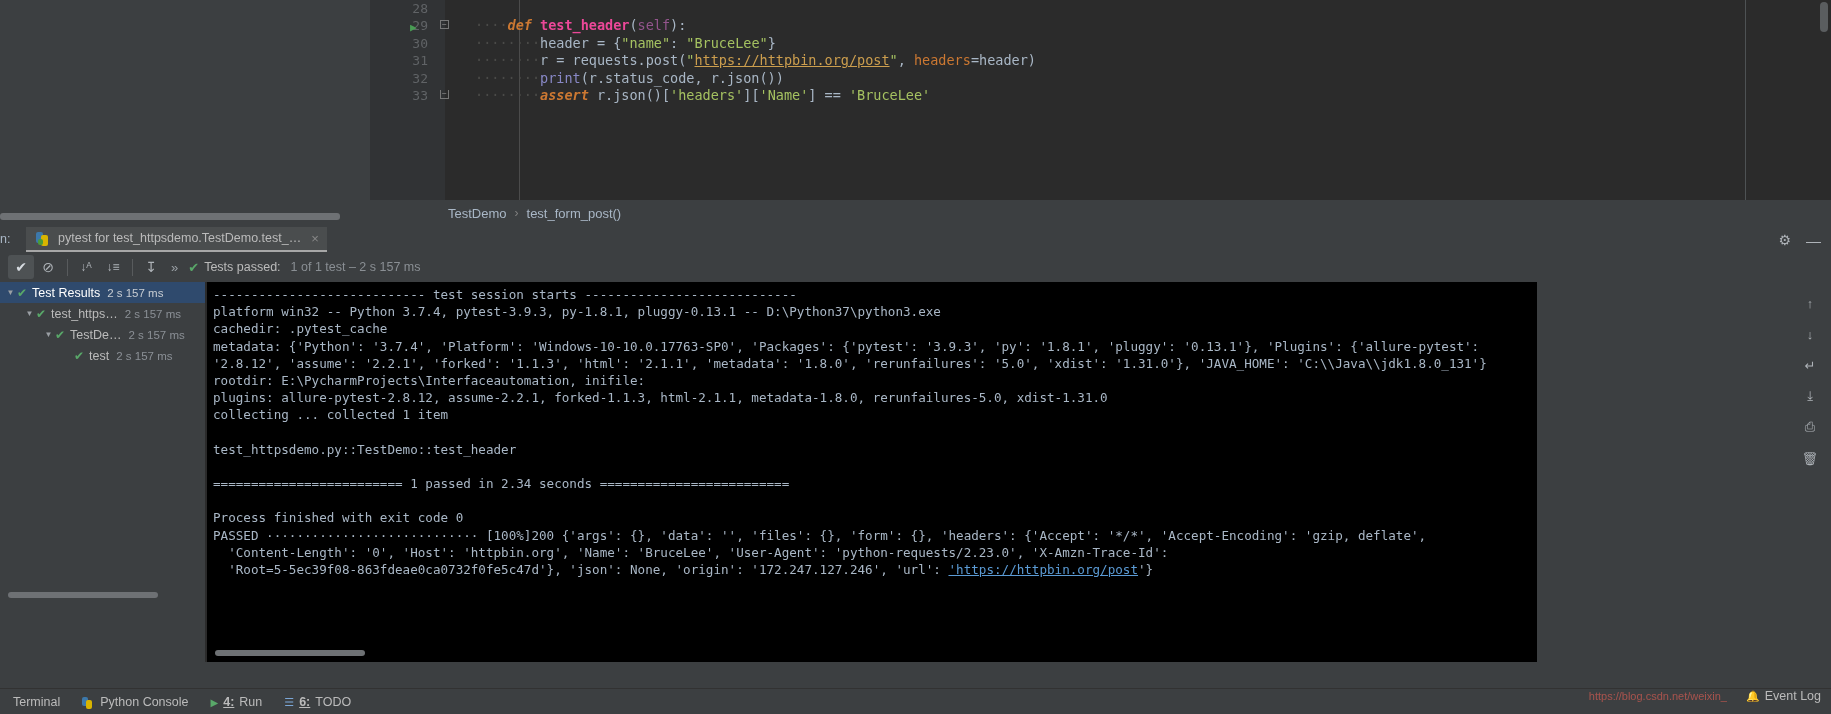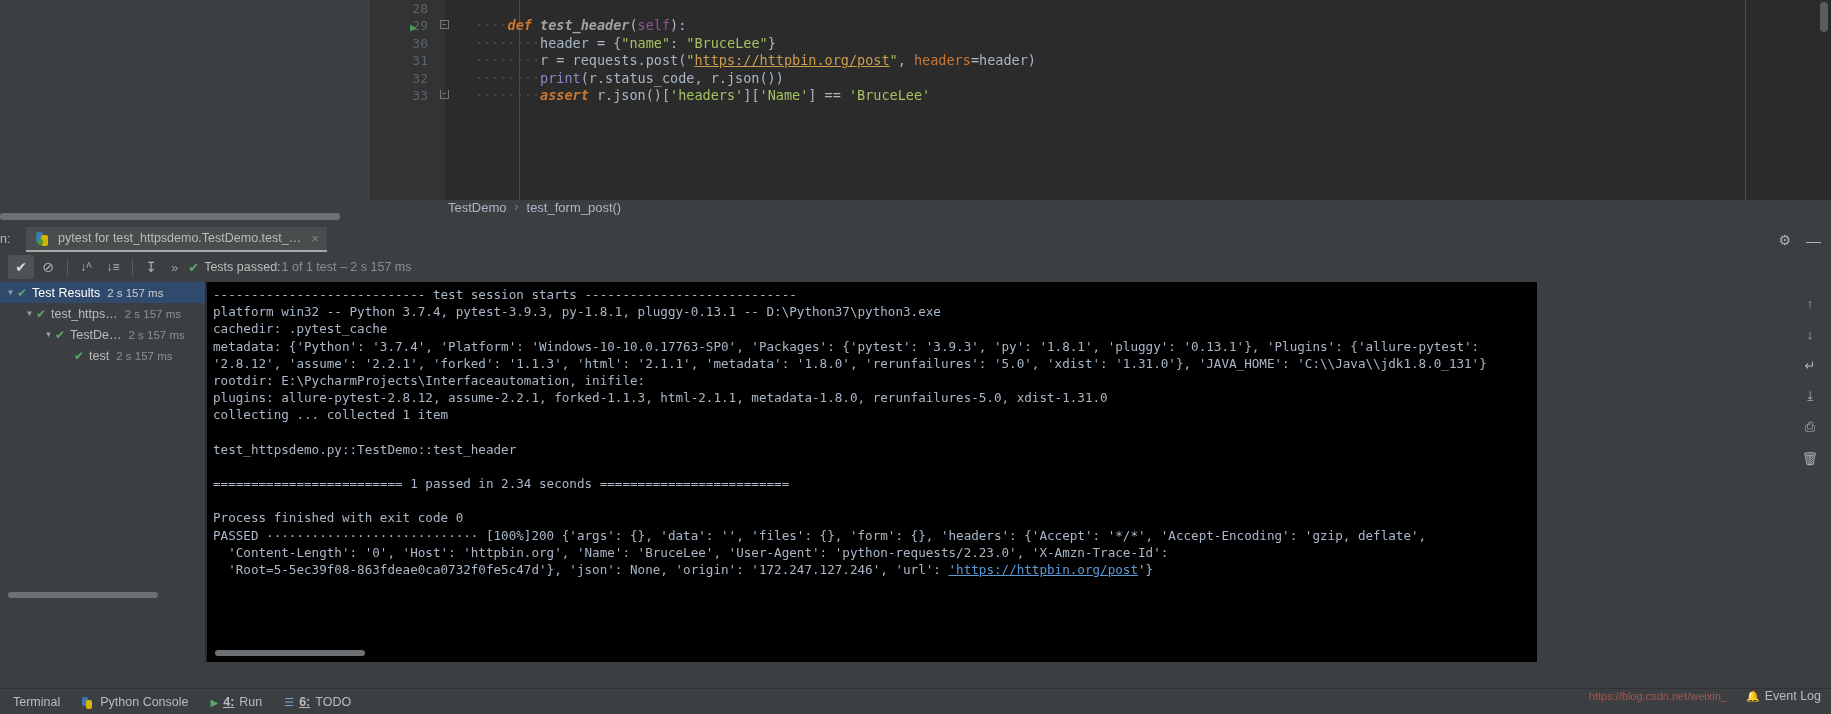--- a/index.html
+++ b/index.html
@@ -41,32 +41,32 @@
     color:#606366; font-size:13px; font-family:"DejaVu Sans Mono",monospace;
   }
   .ctext { position:absolute; left:105px; }
   .runarrow { position:absolute; left:40px; top:2px; color:#499C54; font-size:11px; }
   .foldmark {
     position:absolute; left:70px; top:3px; width:9px; height:9px;
     border:1px solid #777; color:#888; font-size:8px; line-height:7px; text-align:center;
   }
   .dots { color:#4a4a48; }
   .kw { color:#CC7832; font-style:italic; font-weight:bold; }
-  .fn { color:#a3a3a3; font-weight:bold; font-style:italic; }
+  .fn { color:#ec4899; font-weight:bold; }
   .self { color:#94558D; }
   .plain { color:#A9B7C6; }
   .strq { color:#A5C261; }
   .link { color:#CC9E4E; text-decoration:underline; }
   .bi { color:#8888C6; }
   .prm { color:#CC7832; }
 
   
   .breadcrumb-bar {
     position:absolute; left:370px; top:200px; width:1461px; height:26px;
-    background:#3c3f41; display:flex; 
+    background:#3c3f41; display:flex; align-items:center;
     padding-left:78px; gap:8px;
   }
   .bc-item { color:#A9B7C6; font-size:13px; }
   .bc-sep { color:#808080; font-size:12px; }
 
   .editor-right-edge {
     position:absolute; left:1375px; top:0; width:1px; height:200px; background:#4e5254;
   }
   .editor-scroll-right {
     position:absolute; right:3px; top:2px; width:8px; height:30px;
@@ -97,21 +97,21 @@
   }
   .tb-btn {
     width:26px; height:24px; display:flex; align-items:center; justify-content:center;
     color:#aeb3b8; font-size:14px; margin-right:1px; border-radius:3px;
   }
   .tb-btn.sel { background:#4e5254; }
   .tb-divider { width:1px; height:17px; background:#585b5d; margin:0 5px; }
   .chevrons { color:#9aa0a6; font-size:13px; margin:0 10px 0 6px; }
   .passed-check { color:#59A869; font-size:13px; margin-right:5px; }
   .passed-main { color:#BBBBBB; font-size:12.5px; }
-  .passed-sub { color:#8a8f94; font-size:12.5px; margin-left:1px; }
+  .passed-sub { color:#8a8f94; font-size:12.5px; margin-left:10px; }
 
   
   .test-tree {
     position:absolute; left:0; top:56px; width:205px; height:380px;
     background:#3c3f41; overflow:hidden; font-size:12.5px;
   }
   .tree-row { position:relative; height:21px; display:flex; align-items:center; white-space:nowrap; }
   .tree-row.selected { background:#2f4a6d; }
   .tw { color:#9a9fa4; font-size:8px; width:13px; text-align:center; display:inline-block; }
   .tcheck { color:#59A869; font-size:12px; margin-right:5px; }

